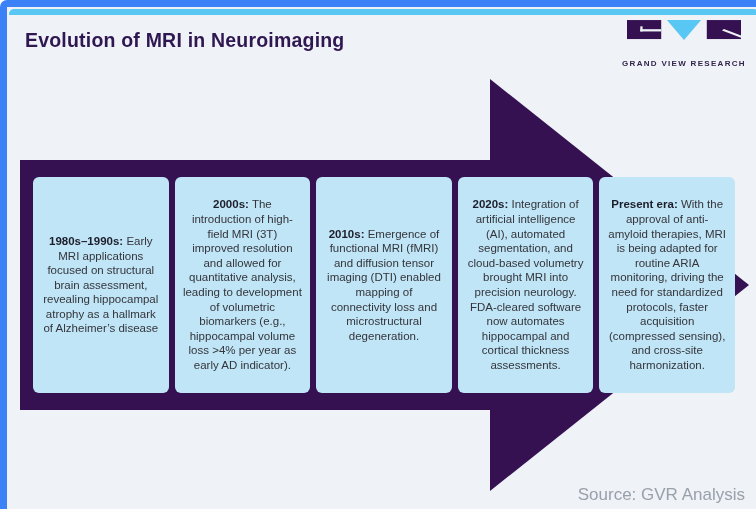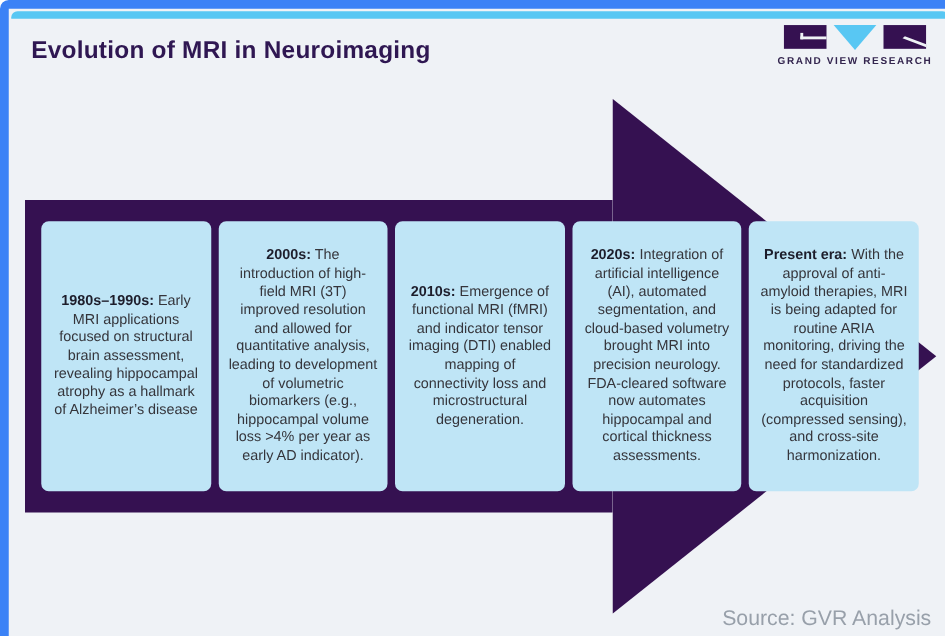--- a/index.html
+++ b/index.html
@@ -14,21 +14,21 @@
     background:var(--accent_blue,#58c7f3);border-radius:5px 5px 0 0;
   }
   .title{
     position:absolute;left:18px;top:22px;margin:0;
     font-size:19.5px;font-weight:700;letter-spacing:.2px;
     color:var(--title_purple,#2f1752);
   }
   .logo{position:absolute;right:12px;top:13px;width:130px;text-align:center;}
   .logo svg{display:block;margin:0 auto;}
   .wordmark{
-    margin-top:3px;font-size:8px;font-weight:700;letter-spacing:1.3px;
+    margin-top:18px;font-size:8px;font-weight:700;letter-spacing:1.3px;
     color:#33254e;white-space:nowrap;
   }
   .gblock{fill:var(--purple,#351151);}
   .vtri{fill:var(--accent_blue,#58c7f3);}
   .slit{fill:var(--background,#eff2f6);}
   .arrow-shaft{
     position:absolute;left:13px;top:153px;width:470px;height:250px;
     background:var(--purple,#351151);
   }
   .arrow-head{position:absolute;left:483px;top:72px;}
@@ -82,21 +82,21 @@
 
     <div class="card">
       <p class="card-text"><b class="era">1980s–1990s:</b> <span>Early MRI applications focused on structural brain assessment, revealing hippocampal atrophy as a hallmark of Alzheimer’s disease</span></p>
     </div>
 
     <div class="card">
       <p class="card-text"><b class="era">2000s:</b> <span>The introduction of high-field MRI (3T) improved resolution and allowed for quantitative analysis, leading to development of volumetric biomarkers (e.g., hippocampal volume loss &gt;4% per year as early AD indicator).</span></p>
     </div>
 
     <div class="card">
-      <p class="card-text"><b class="era">2010s:</b> <span>Emergence of functional MRI (fMRI) and indicator tensor imaging (DTI) enabled mapping of connectivity loss and microstructural degeneration.</span></p>
+      <p class="card-text"><b class="era">2010s:</b> <span>Emergence of functional MRI (fMRI) and diffusion tensor imaging (DTI) enabled mapping of connectivity loss and microstructural degeneration.</span></p>
     </div>
 
     <div class="card">
       <p class="card-text"><b class="era">2020s:</b> <span>Integration of artificial intelligence (AI), automated segmentation, and cloud-based volumetry brought MRI into precision neurology. FDA-cleared software now automates hippocampal and cortical thickness assessments.</span></p>
     </div>
 
     <div class="card">
       <p class="card-text"><b class="era">Present era:</b> <span>With the approval of anti-amyloid therapies, MRI is being adapted for routine ARIA monitoring, driving the need for standardized protocols, faster acquisition (compressed sensing), and cross-site harmonization.</span></p>
     </div>
 

